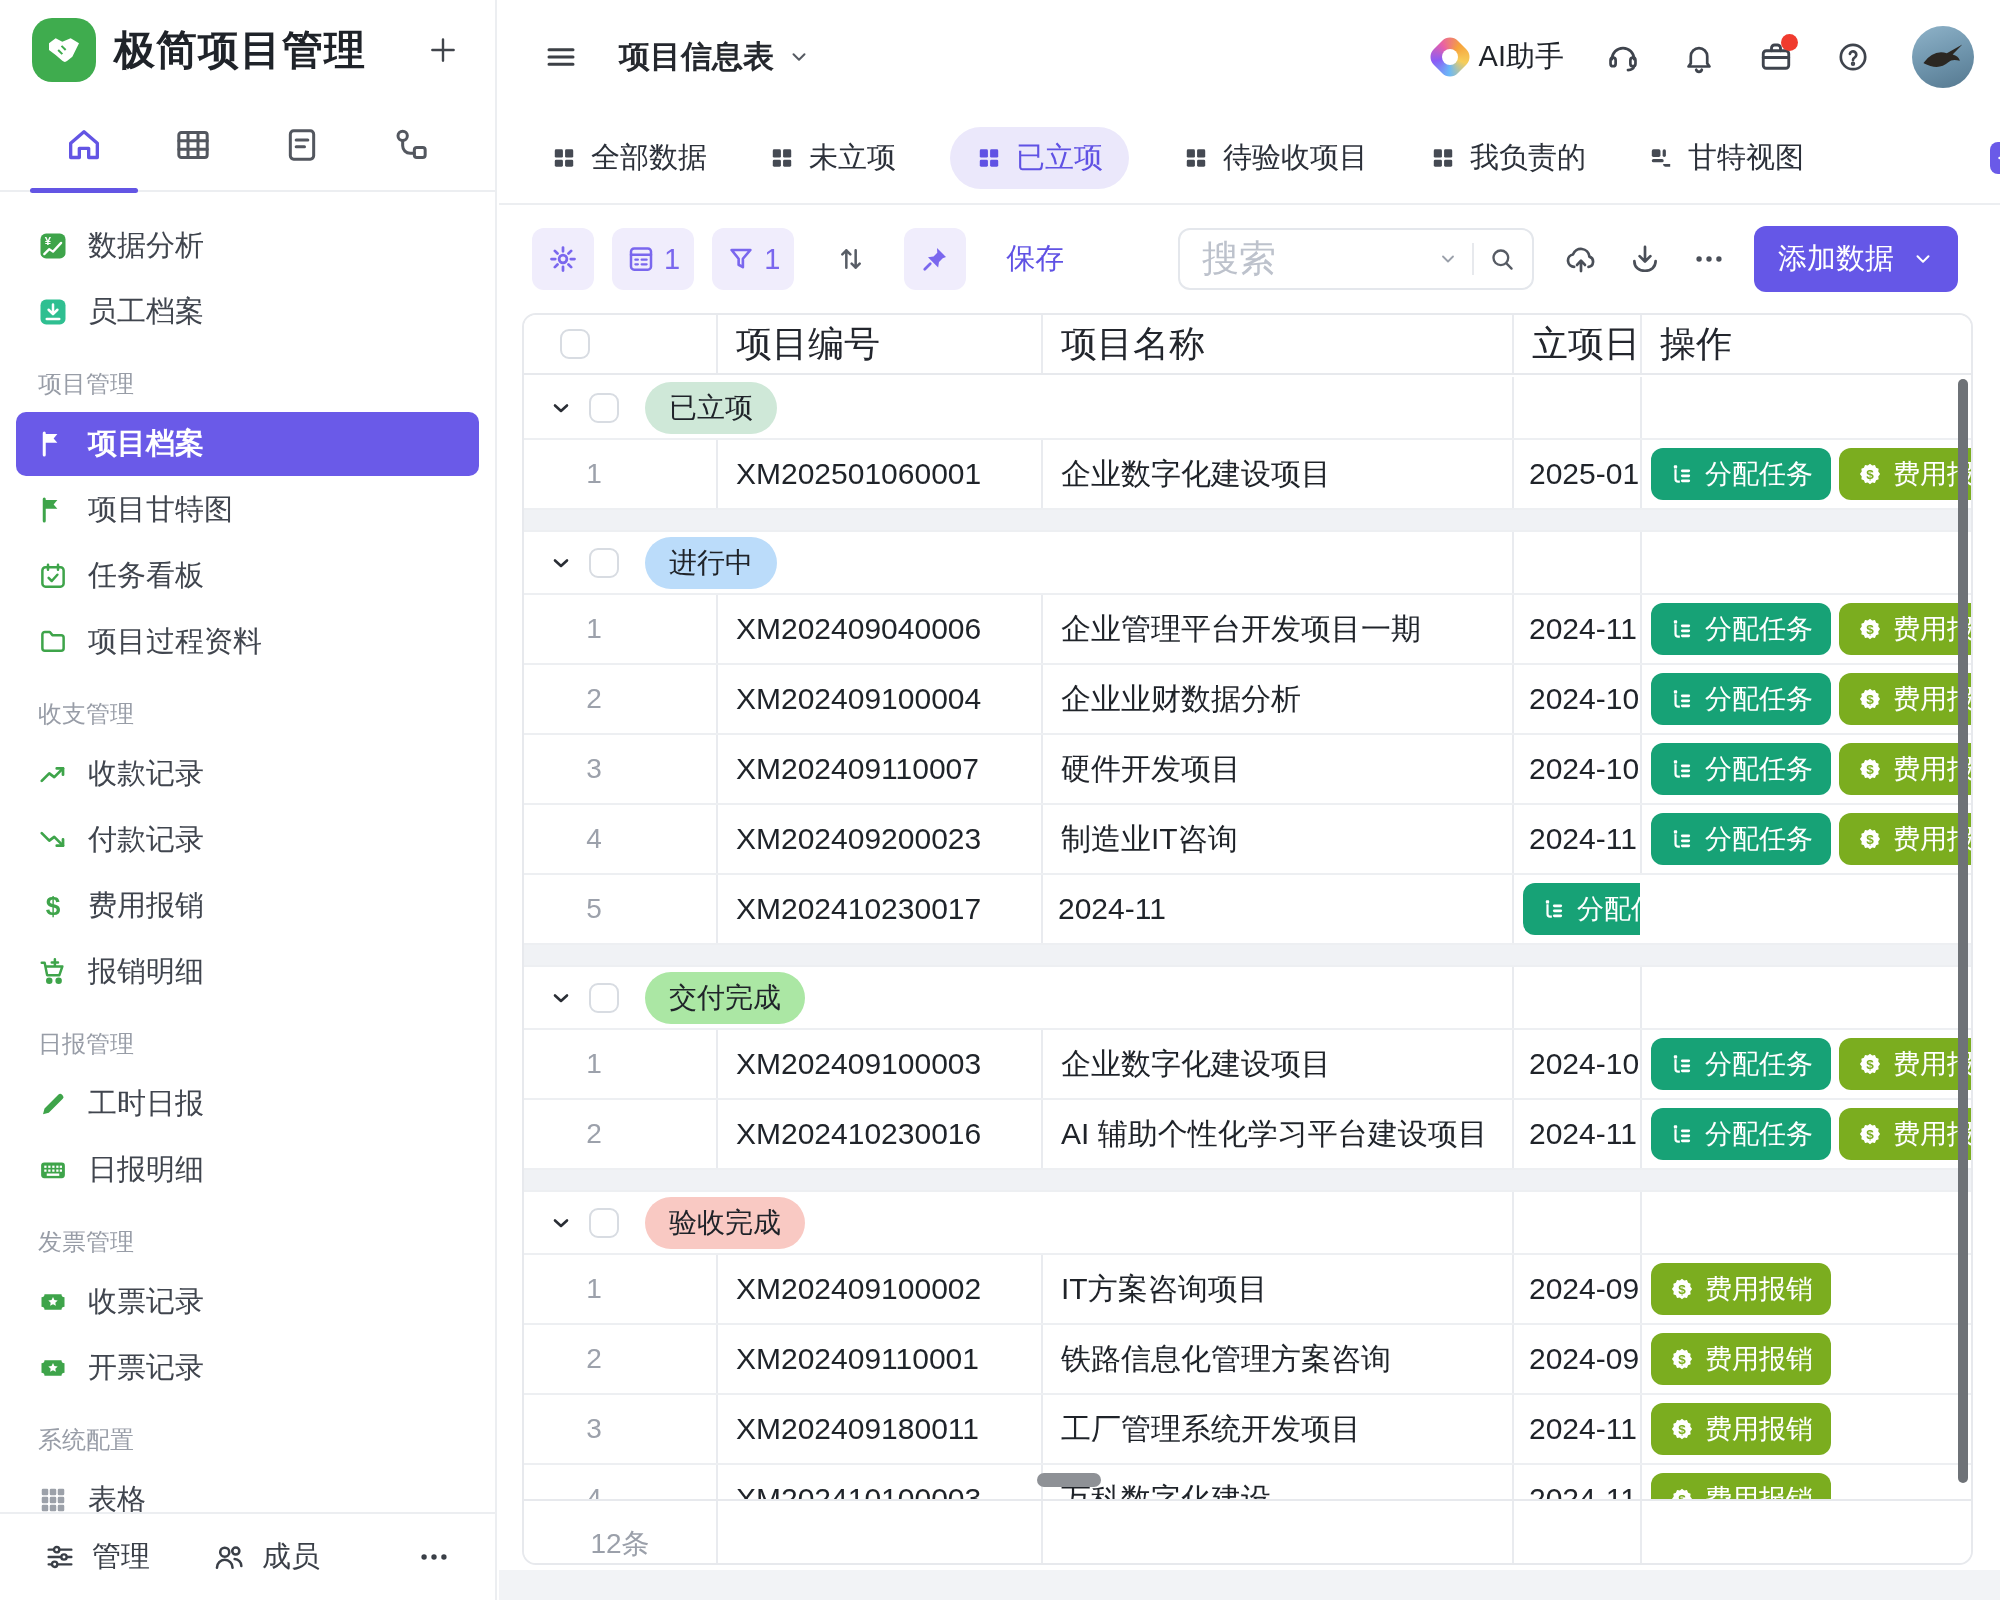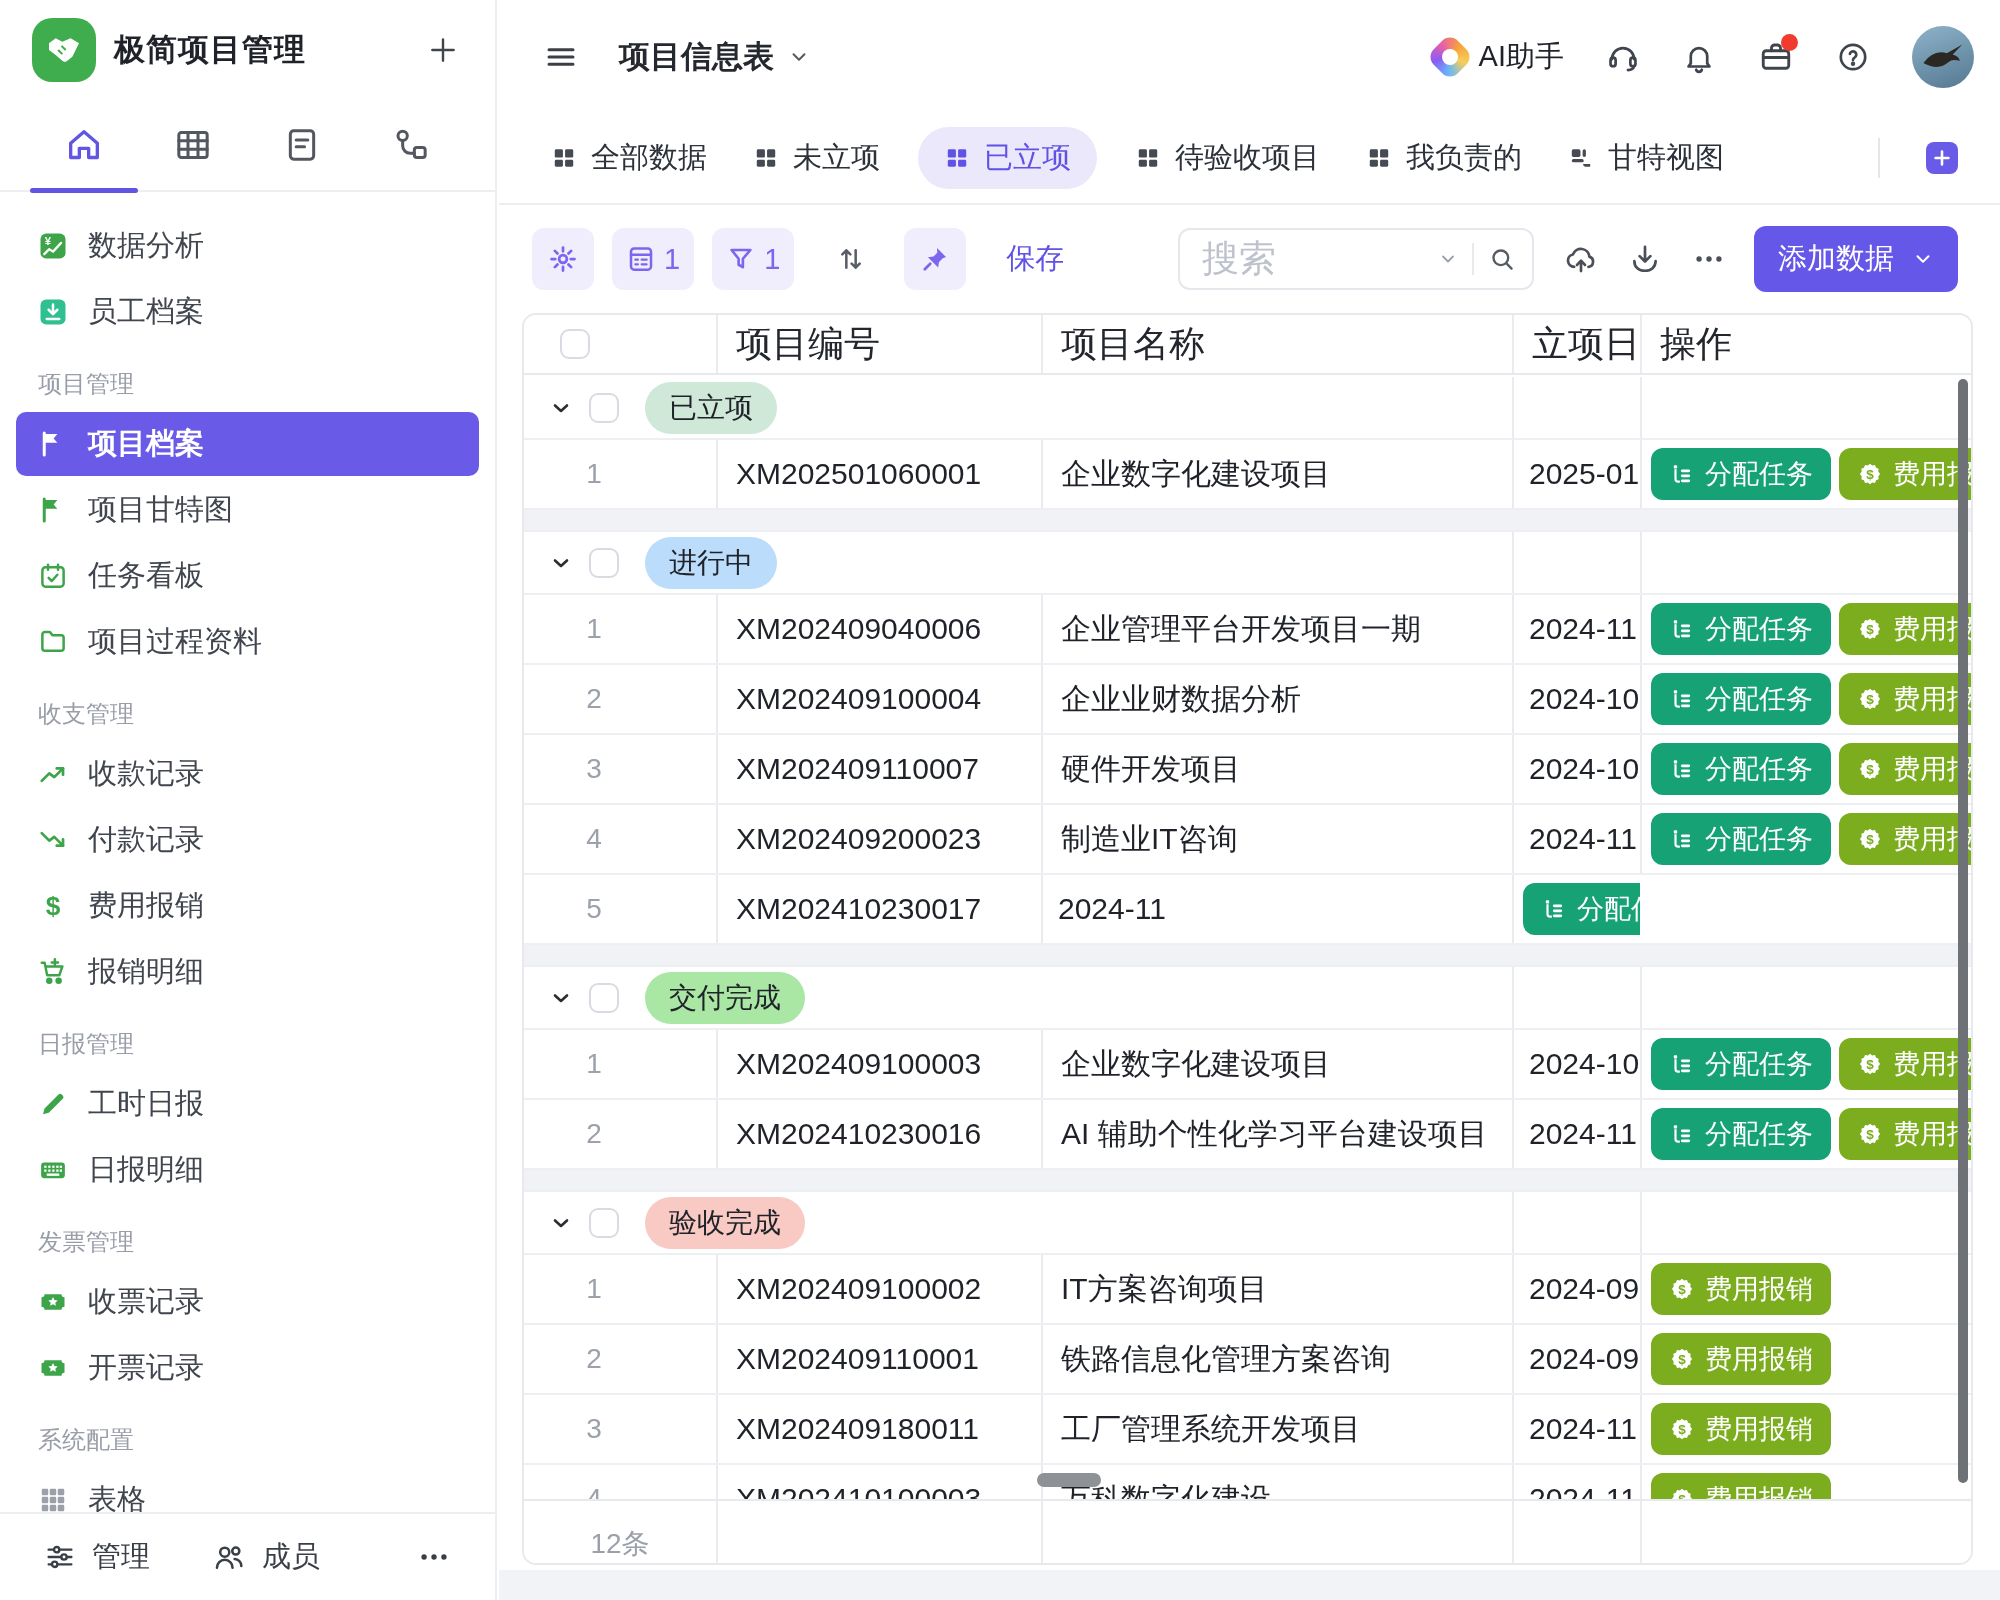--- a/index.html
+++ b/index.html
@@ -10,21 +10,21 @@
   .sz20{width:20px;height:20px}.sz22{width:22px;height:22px}.sz24{width:24px;height:24px}
   .sz26{width:26px;height:26px}.sz28{width:28px;height:28px}.sz32{width:32px;height:32px}
   .sz34{width:34px;height:34px}.sz36{width:36px;height:36px}.sz40{width:40px;height:40px}
   .tone-green{color:#3EA44A}.tone-teal{color:#2FBF91}.tone-gray{color:#9CA1A9}
   
   .sidebar{position:absolute;left:0;top:0;width:497px;height:1600px;background:#fff;
     border-right:2px solid #ECEEF1;z-index:10}
   .sb-head{display:flex;align-items:center;padding:18px 36px 0 32px}
   .logo{width:64px;height:64px;border-radius:20px;background:#3FAC4E;display:flex;
     align-items:center;justify-content:center;color:#fff}
-  .app-title{font-size:31px;font-weight:700;margin-left:18px;letter-spacing:1px}
+  .app-title{font-size:41px;font-weight:700;margin-left:18px;letter-spacing:1px}
   .sb-plus{margin-left:auto;color:#40444b;cursor:pointer}
   .sb-tabs{position:absolute;left:0;top:100px;width:100%;height:92px;display:flex;
     padding:0 30px;border-bottom:2px solid #ECEEF1}
   .sb-tab{flex:1;display:flex;align-items:center;justify-content:center;color:#53575f;position:relative;cursor:pointer}
   .sb-tab.active{color:#6355E4}
   .sb-tab.active::after{content:"";position:absolute;left:50%;transform:translateX(-50%);
     bottom:-3px;width:108px;height:5px;border-radius:3px;background:#6355E4}
   .sb-menu{position:absolute;left:16px;right:16px;top:212px;bottom:88px;overflow:hidden}
   .sec-label{font-size:24px;color:#989DA7;margin:24px 0 12px 22px}
   .sb-item{height:64px;margin:2px 0;display:flex;align-items:center;padding-left:22px;
@@ -45,21 +45,21 @@
   .ai-entry{display:flex;align-items:center;gap:12px;cursor:pointer}
   .ai-logo{width:34px;height:34px;border-radius:11px;transform:rotate(45deg);position:relative;
     background:conic-gradient(from 210deg,#8a5cf6,#e85fa8,#f6a23c,#f6ce5a,#6ab8f7,#8a5cf6)}
   .ai-logo::after{content:"";position:absolute;inset:9px;background:#fff;border-radius:50%}
   .hicon{color:#3F444D;cursor:pointer;position:relative}
   .red-dot{position:absolute;right:-4px;top:-5px;width:17px;height:17px;border-radius:50%;background:#F03B2E}
   .avatar{width:62px;height:62px;border-radius:50%;overflow:hidden;cursor:pointer;
     background:linear-gradient(160deg,#8fb3c9 0%,#6d93ab 55%,#55788f 100%);display:flex;align-items:center;justify-content:center}
   
   .m-tabs{height:92px;display:flex;align-items:center;padding:0 28px 0 52px;
-    border-bottom:2px solid #ECEEF1;gap:46px}
+    border-bottom:2px solid #ECEEF1;gap:62px}
   .v-tab{display:flex;align-items:center;gap:14px;color:#2C313A;cursor:pointer;white-space:nowrap}
   .v-tab .icn{color:#454A53}
   .v-tab.active{background:#EBE8FB;border-radius:999px;padding:11px 26px;color:#6052E4;margin:0 -8px}
   .v-tab.active .icn{color:#6052E4}
   .mt-spacer{flex:1}
   .mt-divider{width:2px;height:40px;background:#E4E6EA}
   .create-view{display:flex;align-items:center;gap:14px;color:#6052E4;cursor:pointer;white-space:nowrap}
   .plus-sq{width:32px;height:32px;border-radius:8px;background:#6A5AE8;color:#fff;
     display:flex;align-items:center;justify-content:center}
   

